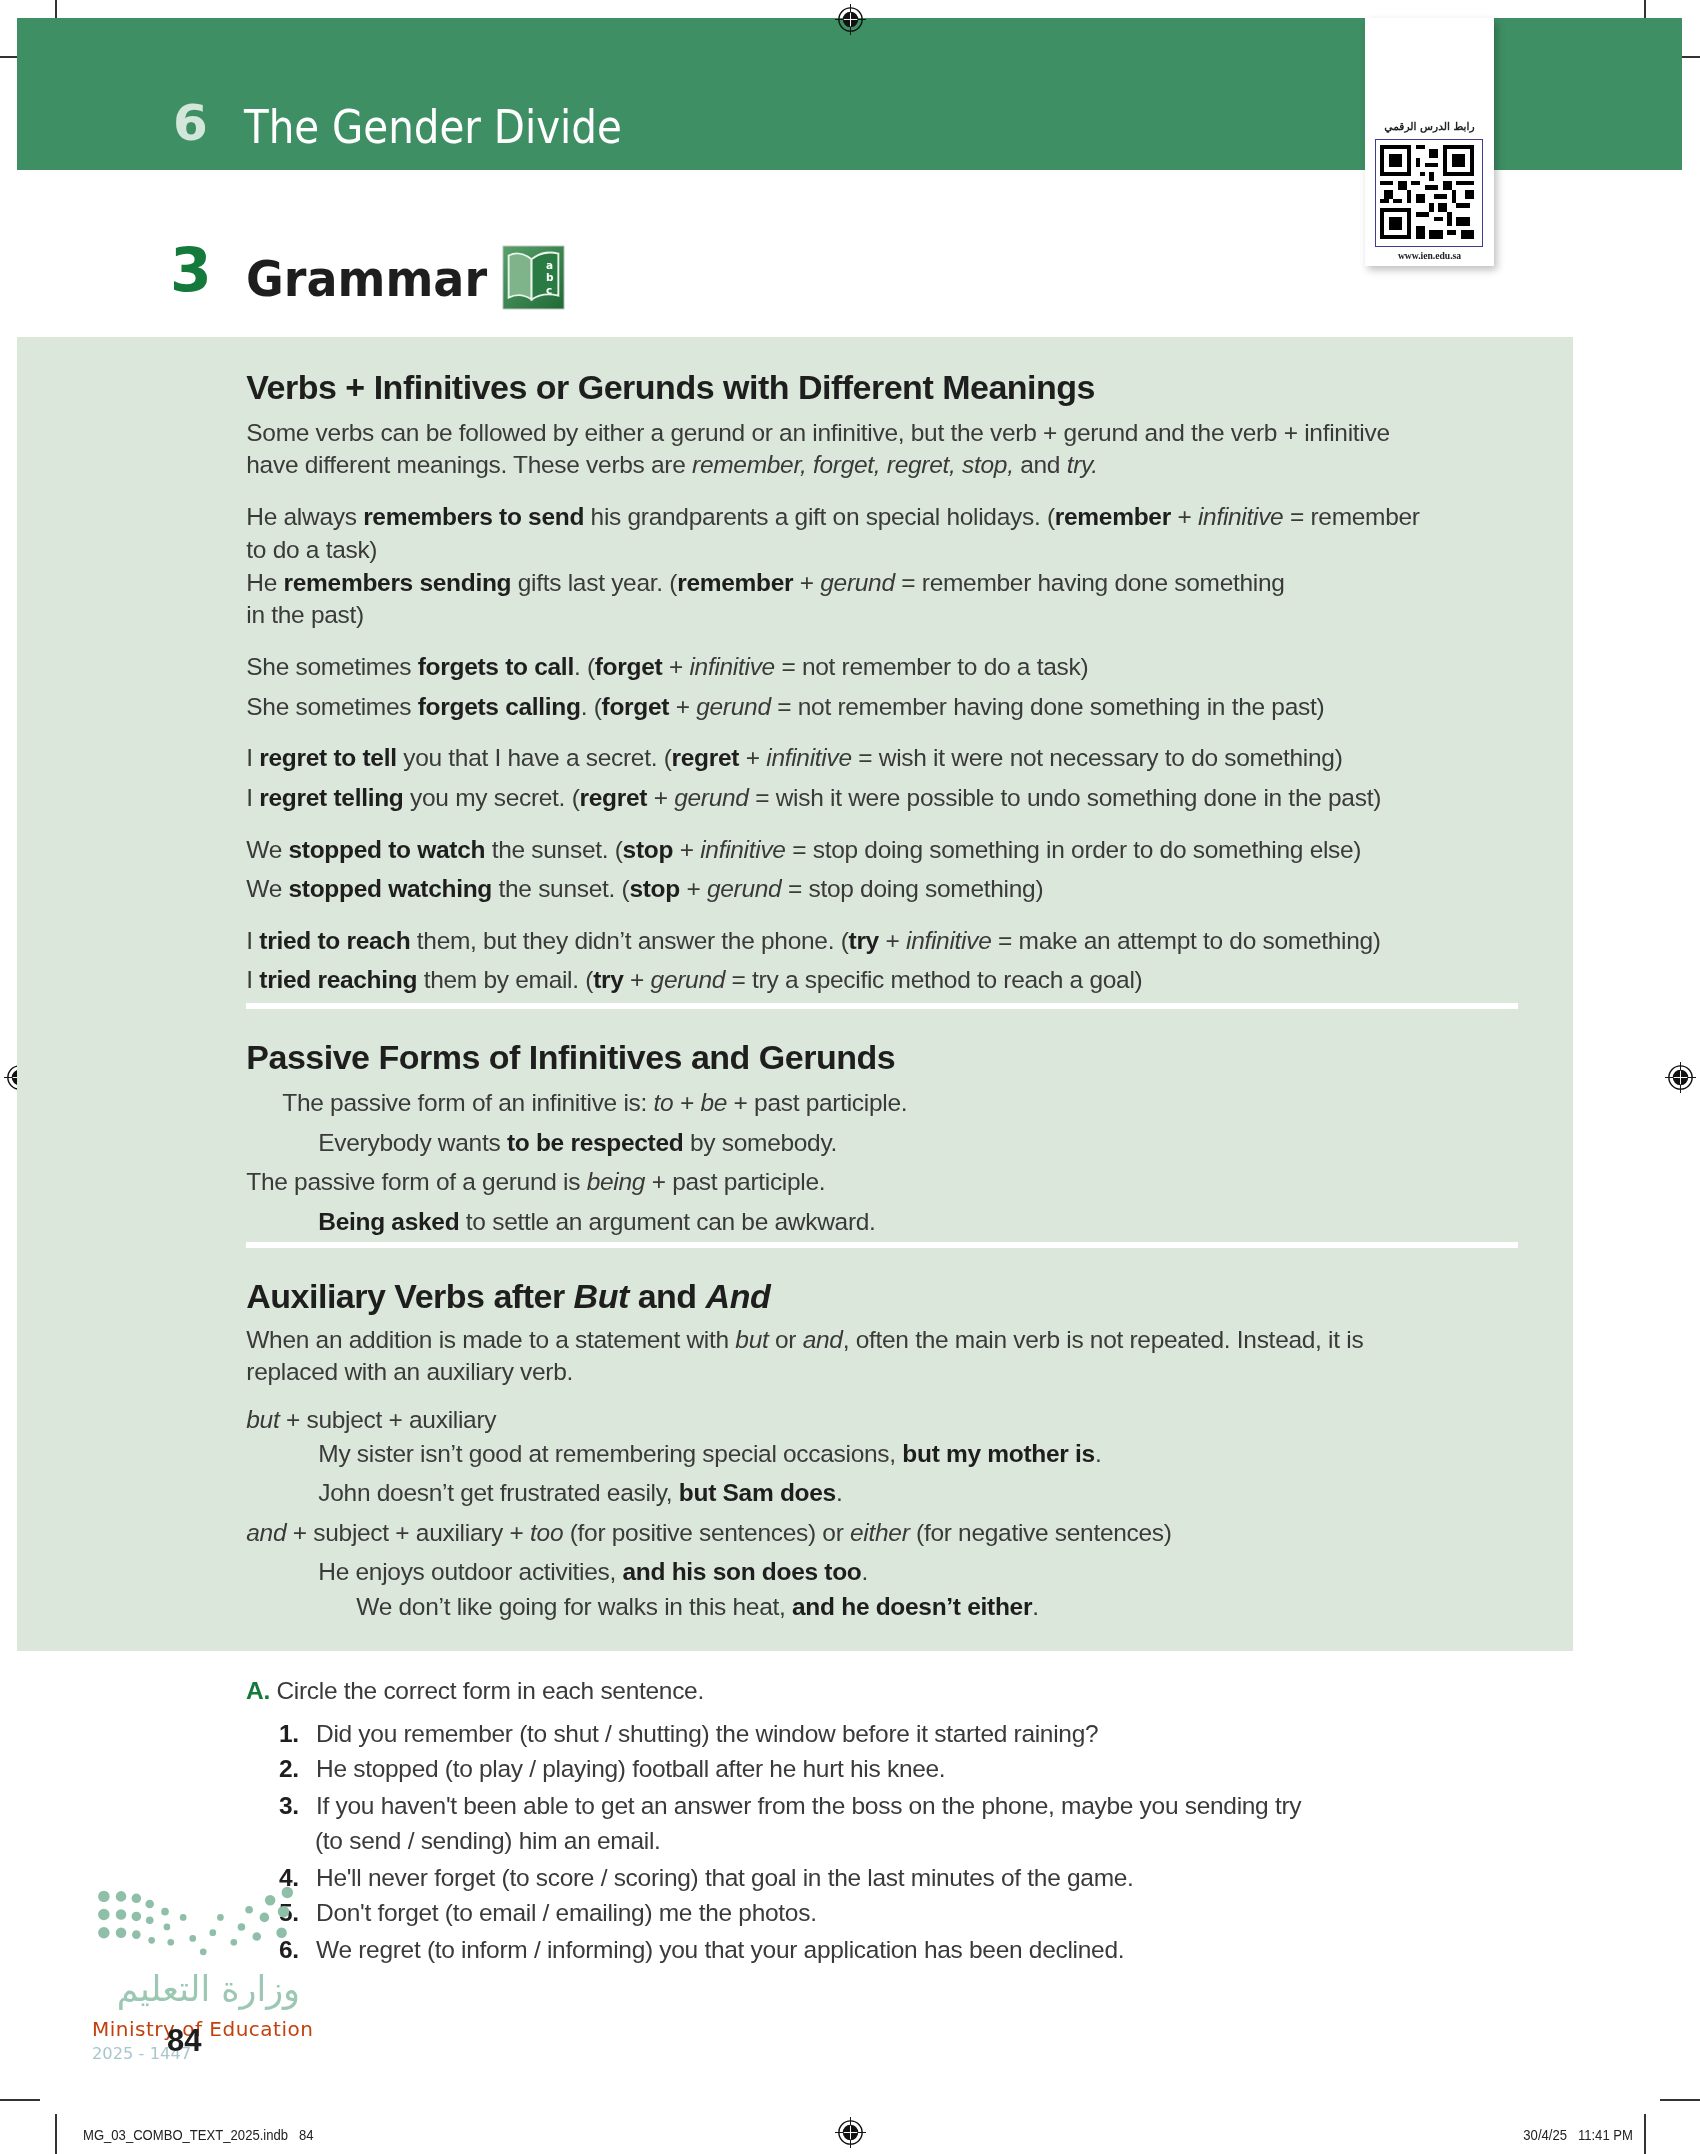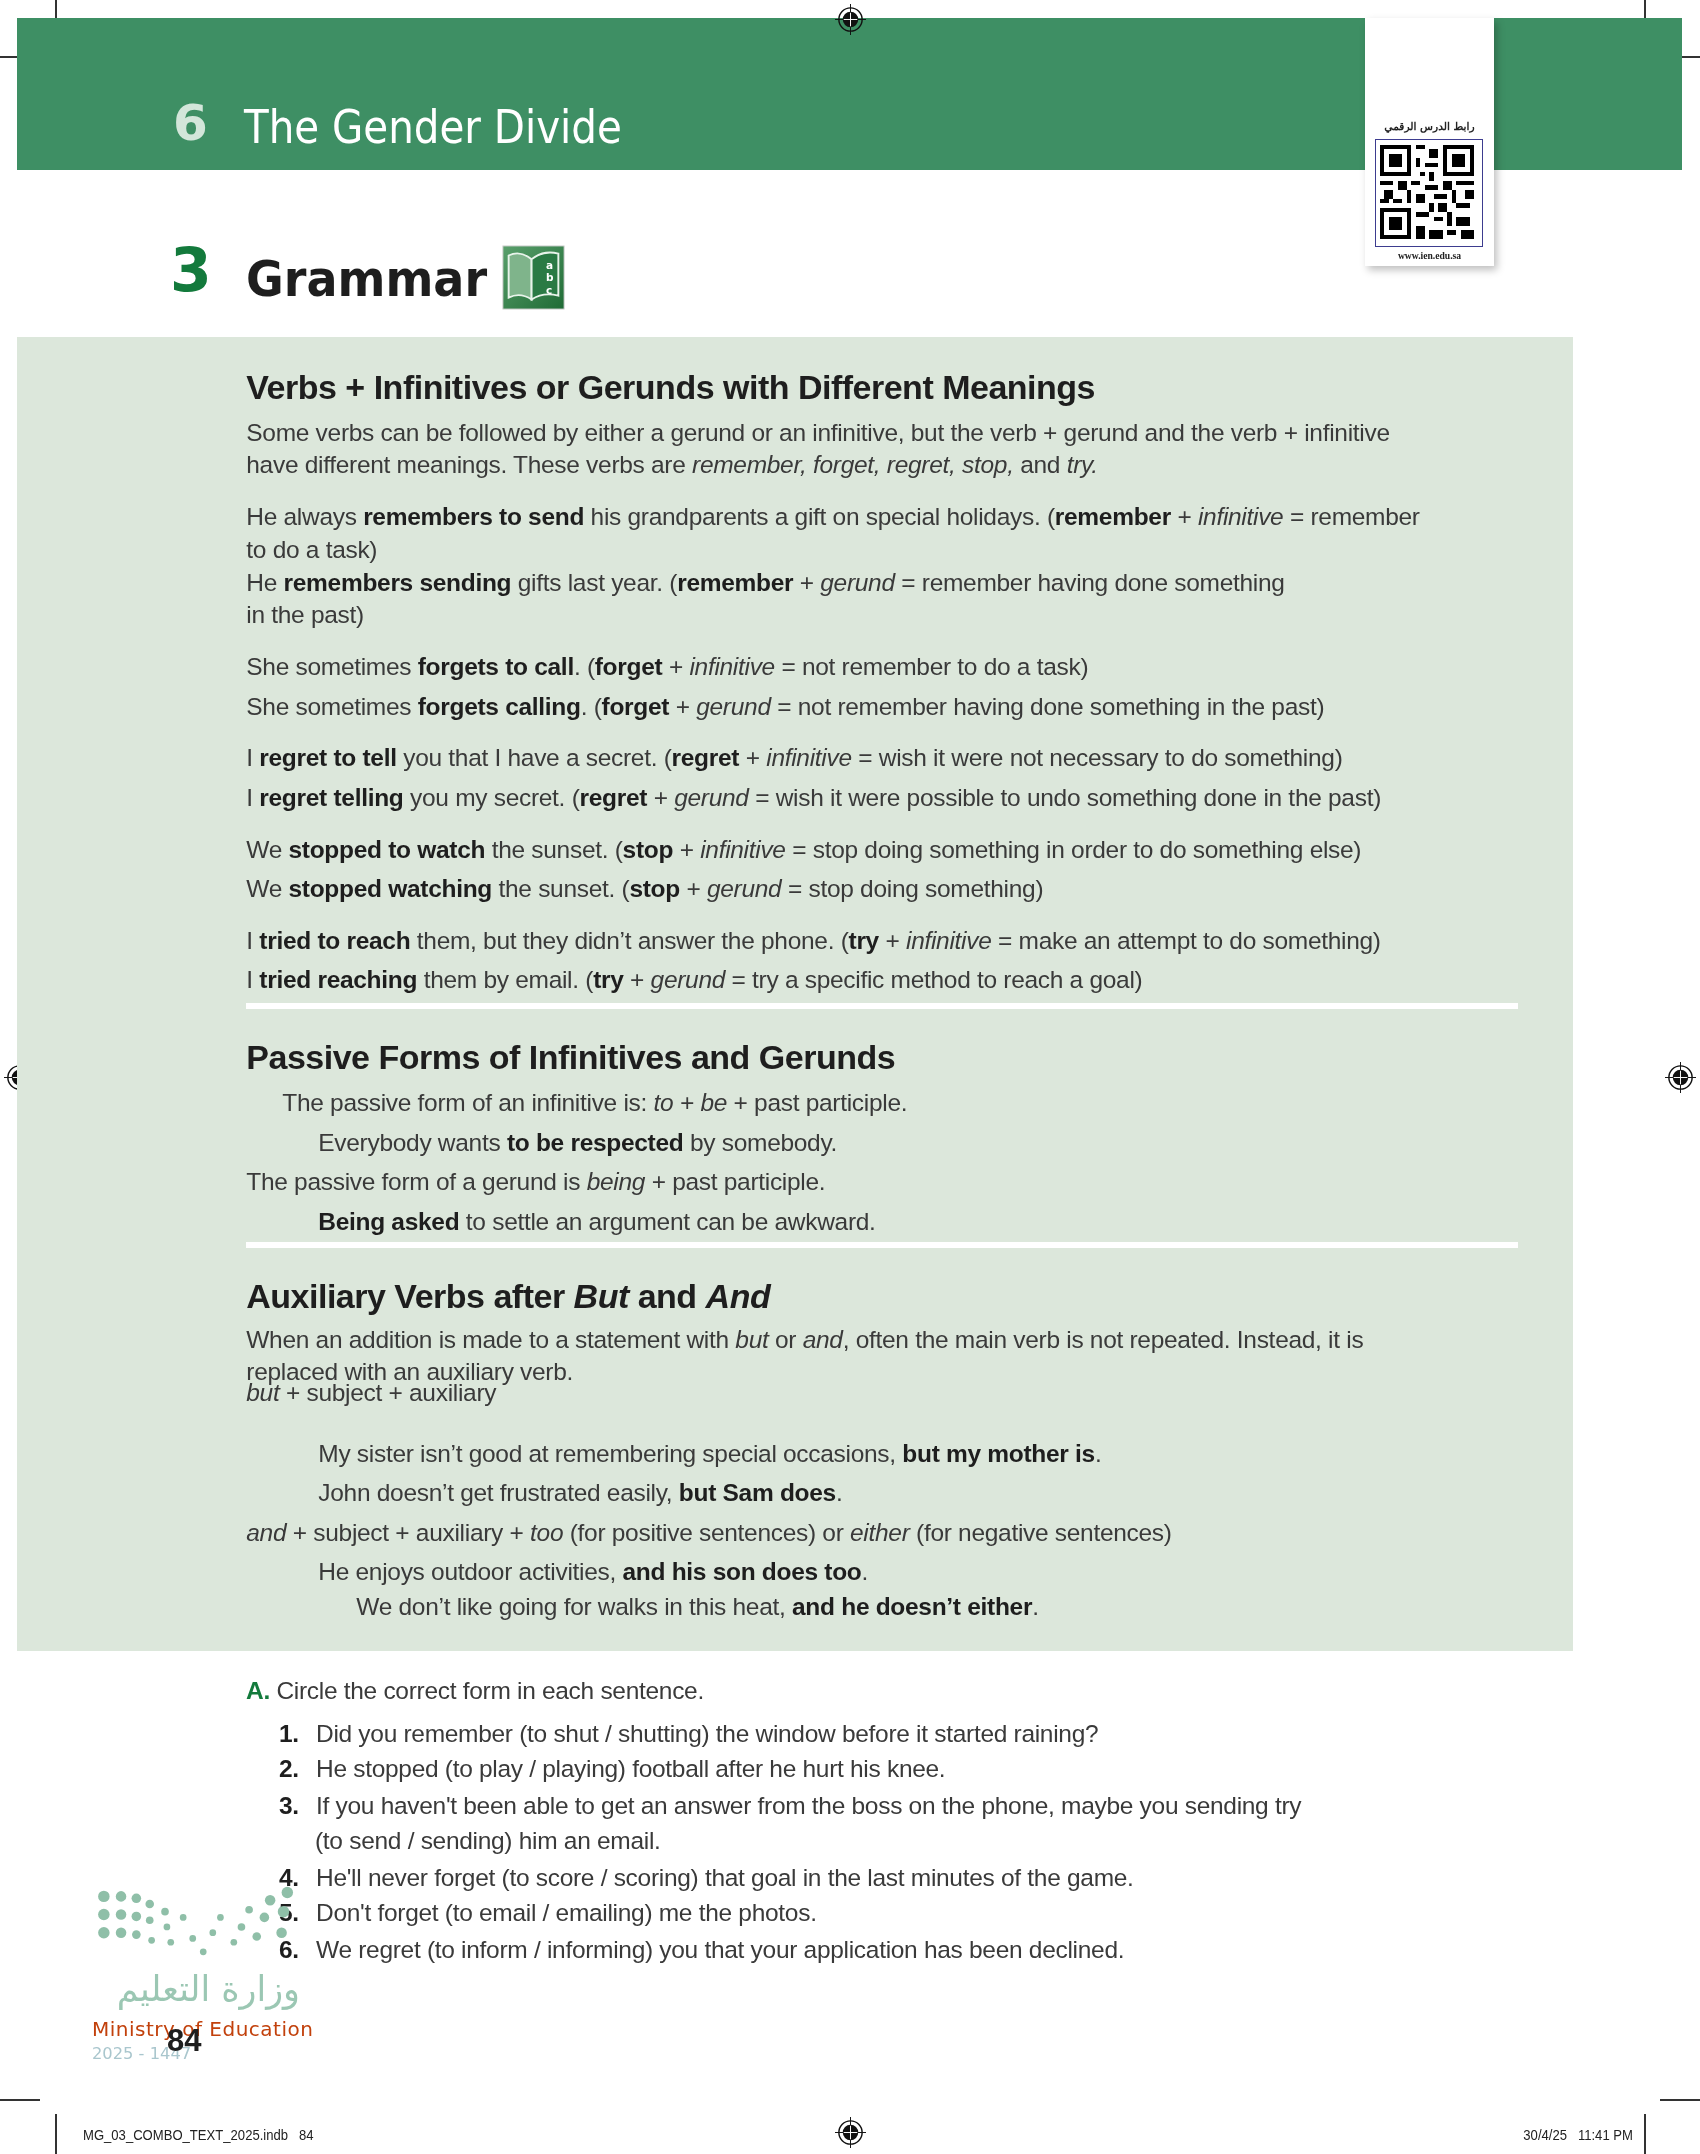--- a/index.html
+++ b/index.html
@@ -193,21 +193,21 @@
     <div class="p" style="top:749px;margin-left:36px;">The passive form of an infinitive is: <i>to + be</i> + past participle.</div>
     <div class="p ind" style="top:789px;">Everybody wants <b>to be respected</b> by somebody.</div>
     <div class="p" style="top:828px;">The passive form of a gerund is <i>being</i> + past participle.</div>
     <div class="p ind" style="top:868px;"><b>Being asked</b> to settle an argument can be awkward.</div>
 
     <div class="divider" style="top:905px;"></div>
 
     <div class="h" style="top:940px;">Auxiliary Verbs after <i>But</i> and <i>And</i></div>
     <div class="p" style="top:986px;">When an addition is made to a statement with <i>but</i> or <i>and</i>, often the main verb is not repeated. Instead, it is</div>
     <div class="p" style="top:1018px;">replaced with an auxiliary verb.</div>
-    <div class="p" style="top:1039px;text-align:center;"><i>but</i> + subject + auxiliary</div>
+    <div class="p" style="top:1066px;text-align:center;"><i>but</i> + subject + auxiliary</div>
     <div class="p ind" style="top:1100px;">My sister isn’t good at remembering special occasions, <b>but my mother is</b>.</div>
     <div class="p ind" style="top:1139px;">John doesn’t get frustrated easily, <b>but Sam does</b>.</div>
     <div class="p" style="top:1179px;"><i>and</i> + subject + auxiliary + <i>too</i> (for positive sentences) or <i>either</i> (for negative sentences)</div>
     <div class="p ind" style="top:1218px;">He enjoys outdoor activities, <b>and his son does too</b>.</div>
     <div class="p ind" style="top:1253px;margin-left:38px;">We don’t like going for walks in this heat, <b>and he doesn’t either</b>.</div>
   </div>
 </div>
 
 <div class="ex">
   <div class="ex-line" style="top:1677px;left:0;">

